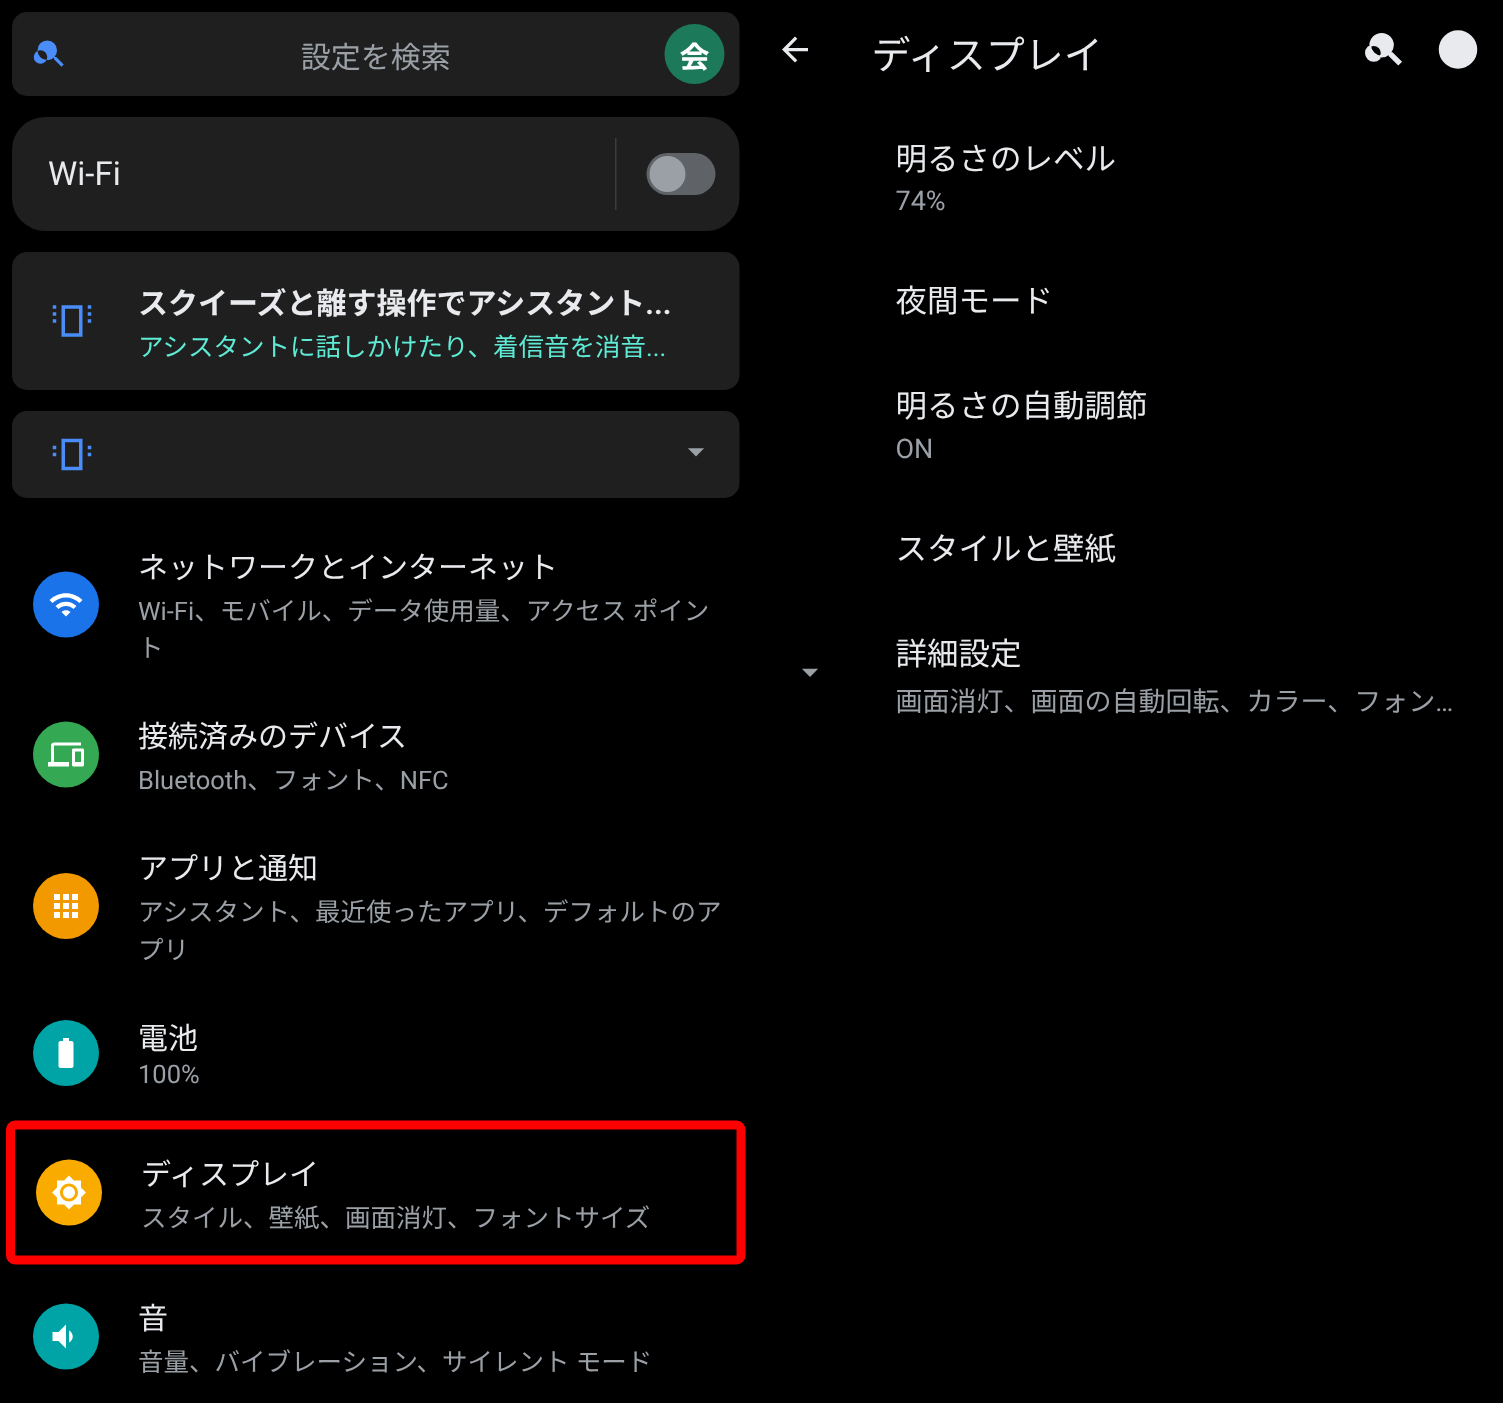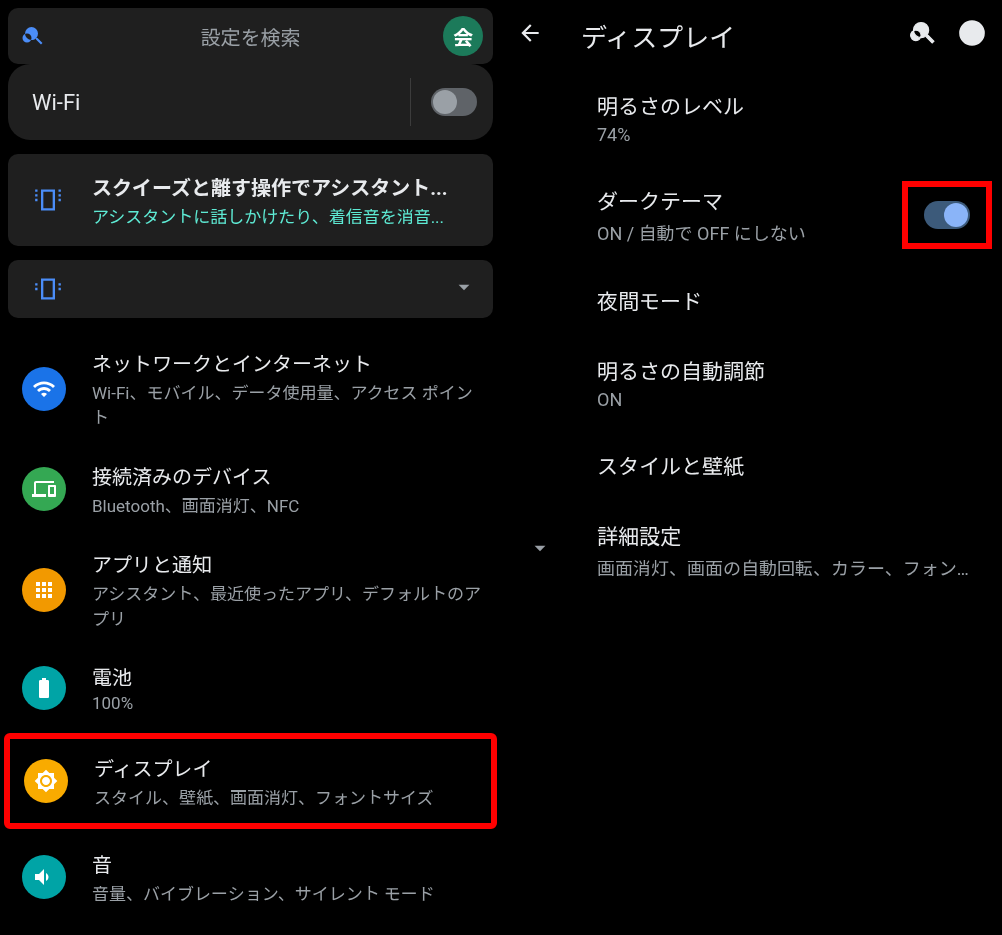--- a/index.html
+++ b/index.html
@@ -18,20 +18,21 @@
   .panel-right { width: 501px; padding: 0; position: relative; }
 
   
   .search-bar {
     background: #1f1f1f;
     border-radius: 10px;
     height: 56px;
     display: flex;
     align-items: center;
     padding: 0 10px;
+    margin-bottom: 14px;
   }
   .search-icon { width: 24px; height: 24px; fill: #4b8df8; margin: 0 12px 0 4px; flex-shrink:0; }
   .search-placeholder { flex: 1; text-align: center; color: #9aa0a6; font-size: 20px; }
   .voice-btn {
     width: 40px; height: 40px; border-radius: 50%; background: #1c7a5a;
     display: flex; align-items: center; justify-content: center;
     color: #fff; font-size: 20px; font-weight: bold; flex-shrink:0;
   }
 
   
@@ -176,21 +177,21 @@
   </div>
 
   <div class="item">
     <div class="item-icon ic-green">
       <svg viewBox="0 0 24 24">
           <path d="M4 6h18V4H4c-1.1 0-2 .9-2 2v11H0v3h14v-3H4V6zm19 2h-6c-.55 0-1 .45-1 1v10c0 .55.45 1 1 1h6c.55 0 1-.45 1-1V9c0-.55-.45-1-1-1zm-1 9h-4v-7h4v7z"></path>
         </svg>
     </div>
     <div class="item-body">
       <div class="item-title">接続済みのデバイス</div>
-      <div class="item-sub">Bluetooth、画面消灯、NFC</div>
+      <div class="item-sub">Bluetooth、フォント、NFC</div>
     </div>
   </div>
 
   <div class="item">
     <div class="item-icon ic-orange">
       <svg viewBox="0 0 24 24">
           <path d="M4 8h4V4H4v4zm6 12h4v-4h-4v4zm-6 0h4v-4H4v4zm0-6h4v-4H4v4zm6 0h4v-4h-4v4zm6-10v4h4V4h-4zm-6 4h4V4h-4v4zm6 6h4v-4h-4v4zm0 6h4v-4h-4v4z"></path>
         </svg>
     </div>
     <div class="item-body">
@@ -259,29 +260,20 @@
           <circle cx="12" cy="17" r="1" fill="#e8eaed" stroke="none"></circle>
         </svg>
     </div>
   </div>
 
   <div class="r-item">
     <div class="r-item-title">明るさのレベル</div>
     <div class="r-item-sub">74%</div>
   </div>
 
-  <div class="r-item">
-    <div class="r-item-title">ダークテーマ</div>
-    <div class="r-item-sub">ON / 自動で OFF にしない</div>
-    <div class="r-toggle-wrap">
-      <div class="toggle on">
-          <div class="knob"></div>
-        </div>
-    </div>
-  </div>
 
   <div class="r-item">
     <div class="r-item-title">夜間モード</div>
   </div>
 
   <div class="r-item">
     <div class="r-item-title">明るさの自動調節</div>
     <div class="r-item-sub">ON</div>
   </div>
 

